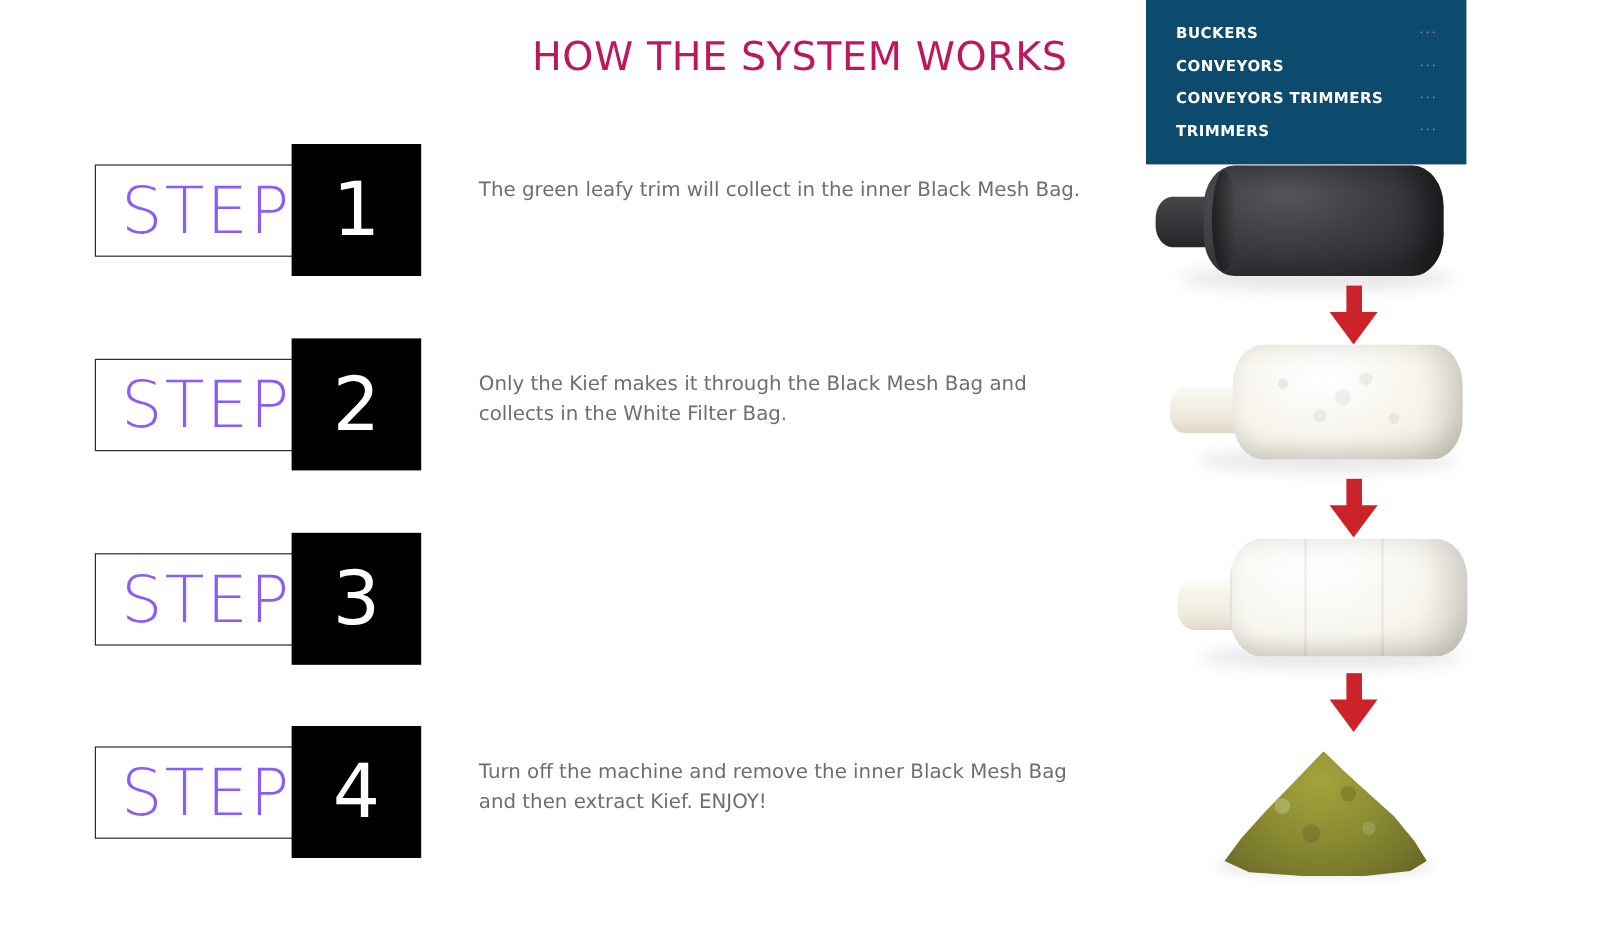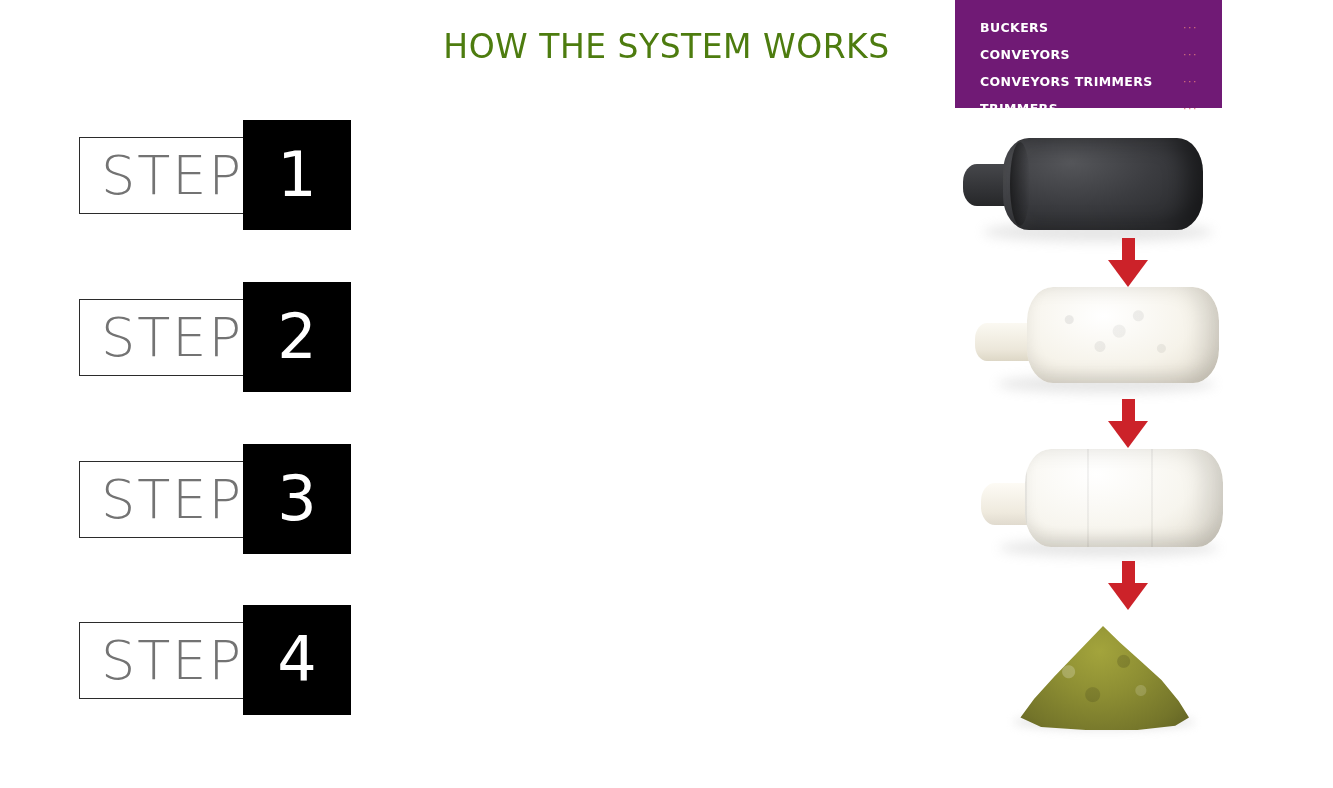--- a/index.html
+++ b/index.html
@@ -19,21 +19,21 @@
   
   .page-title {
     position: absolute;
     left: 0;
     top: 27px;
     width: 1333px;
     text-align: center;
     font-size: 33px;
     font-weight: 400;
     letter-spacing: 0.5px;
-    color: #4d7c0f;
+    color: #be185d;
     font-family: "DejaVu Sans", "Liberation Sans", sans-serif;
     white-space: nowrap;
   }
 
   
   .steps {
     position: absolute;
     left: 0;
     top: 0;
     width: 930px;
@@ -64,21 +64,21 @@
   }
   .step-word {
     position: absolute;
     left: 21px;
     top: 50%;
     transform: translateY(-50%);
     font-family: "DejaVu Sans", "Liberation Sans", sans-serif;
     font-size: 54px;
     font-weight: 300;
     letter-spacing: 2px;
-    color: #737373;
+    color: #8b5cf6;
     line-height: 1;
   }
   .step-num-box {
     position: absolute;
     left: 164px;
     top: 0;
     width: 108px;
     height: 110px;
     background: #000000;
   }
@@ -107,22 +107,22 @@
     color: #6d6e71;
     font-family: "DejaVu Sans", "Liberation Sans", sans-serif;
   }
 
   
   .menu-panel {
     position: absolute;
     left: 955px;
     top: 0;
     width: 267px;
-    height: 108px;
-    background: #701a75;
+    height: 137px;
+    background: #0c4a6e;
     z-index: 5;
   }
   .menu-item {
     position: absolute;
     left: 25px;
     width: 218px;
     height: 27px;
     display: flex;
     align-items: center;
     justify-content: space-between;
@@ -299,31 +299,33 @@
 
   <div class="step-row" style="top:120px">
     <div class="step-badge">
       <div class="step-word-box">
         <span class="step-word">STEP</span>
       </div>
       <div class="step-num-box">
         <span class="step-num">1</span>
       </div>
     </div>
+    <div class="step-text">The green leafy trim will collect in the inner Black Mesh Bag.</div>
   </div>
 
   <div class="step-row" style="top:282px">
     <div class="step-badge">
       <div class="step-word-box">
         <span class="step-word">STEP</span>
       </div>
       <div class="step-num-box">
         <span class="step-num">2</span>
       </div>
     </div>
+    <div class="step-text">Only the Kief makes it through the Black Mesh Bag and collects in the White Filter Bag.</div>
   </div>
 
   <div class="step-row" style="top:444px">
     <div class="step-badge">
       <div class="step-word-box">
         <span class="step-word">STEP</span>
       </div>
       <div class="step-num-box">
         <span class="step-num">3</span>
       </div>
@@ -332,20 +334,21 @@
 
   <div class="step-row" style="top:605px">
     <div class="step-badge">
       <div class="step-word-box">
         <span class="step-word">STEP</span>
       </div>
       <div class="step-num-box">
         <span class="step-num">4</span>
       </div>
     </div>
+    <div class="step-text">Turn off the machine and remove the inner Black Mesh Bag and then extract Kief. ENJOY!</div>
   </div>
 
 </div>
 
 <div class="images-col">
 
   <div class="bag bag1" style="top:130px;height:120px">
     <div class="bag-shadow"></div>
     <div class="bag-neck"></div>
     <div class="bag-body"></div>

